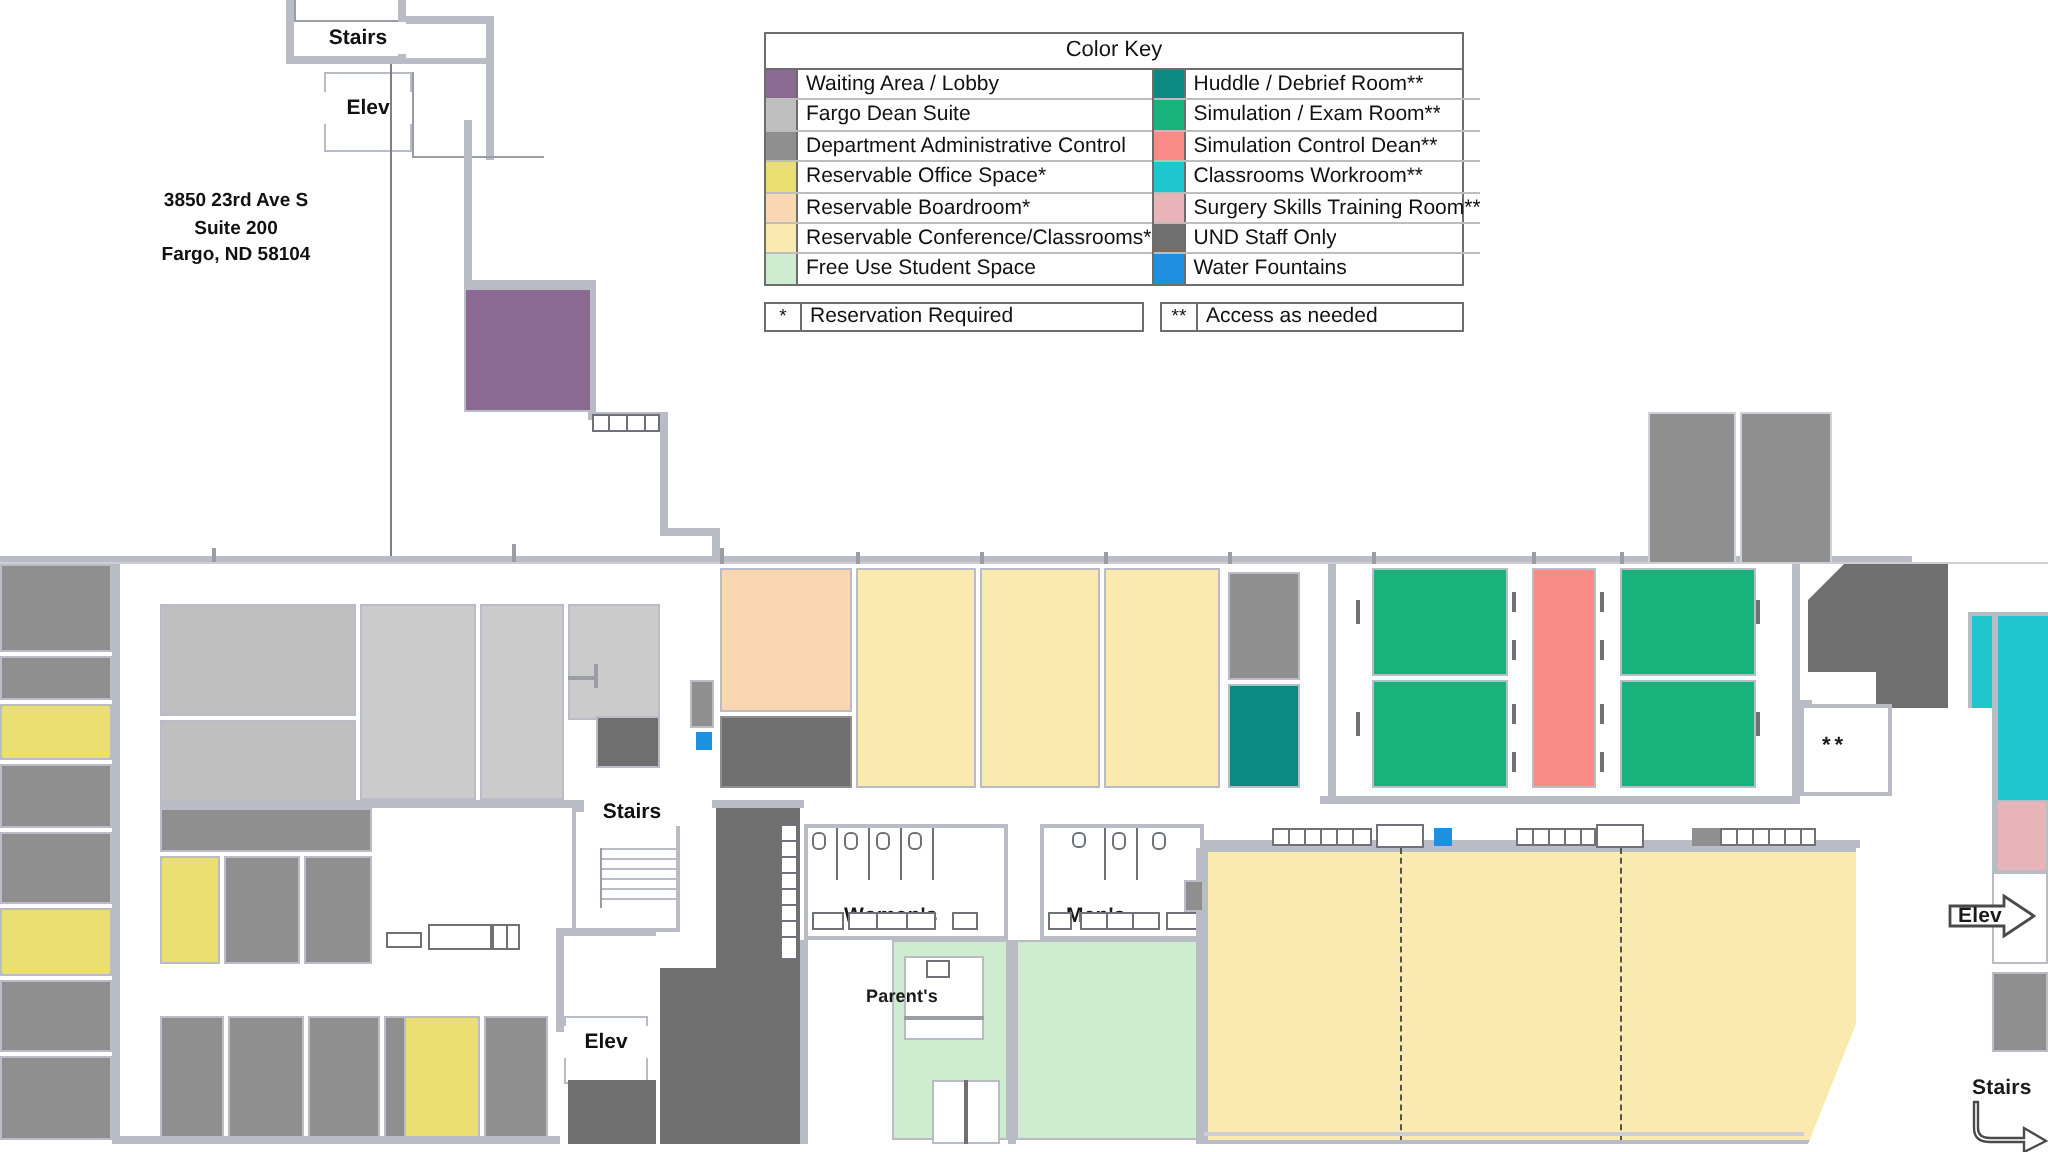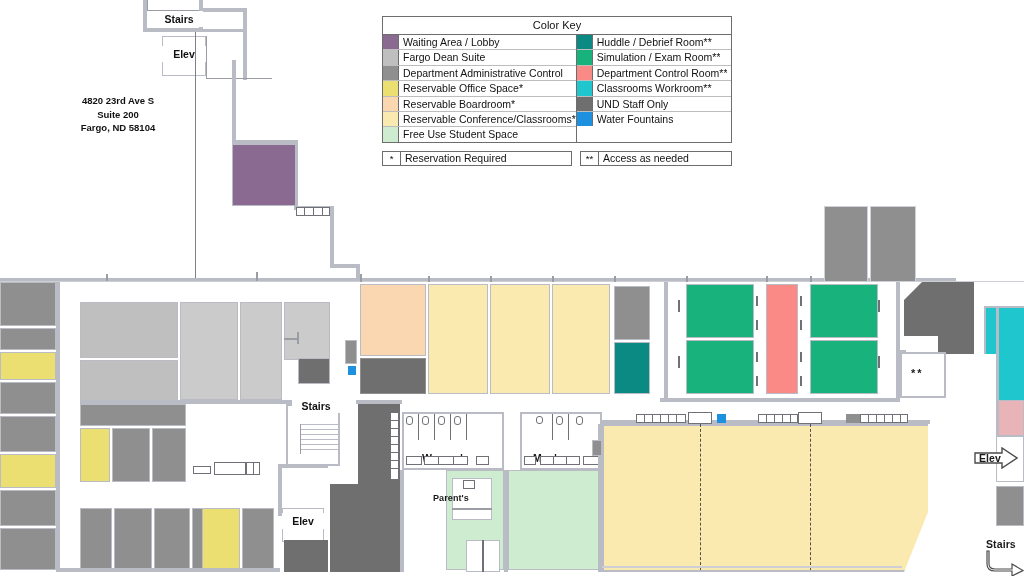--- a/index.html
+++ b/index.html
@@ -93,25 +93,29 @@
         <div class="krow">
           <div class="sw" style="background:#0b8a84"></div>
           <div class="kt">Huddle / Debrief Room**</div>
         </div>
         <div class="krow">
           <div class="sw" style="background:#18b37c"></div>
           <div class="kt">Simulation / Exam Room**</div>
         </div>
         <div class="krow">
           <div class="sw" style="background:#f98a86"></div>
-          <div class="kt">Department Control Room**</div>
+          <div class="kt">Simulation Control Dean**</div>
         </div>
         <div class="krow">
           <div class="sw" style="background:#1fc6cd"></div>
           <div class="kt">Classrooms Workroom**</div>
+        </div>
+        <div class="krow">
+          <div class="sw" style="background:#e8b4b8"></div>
+          <div class="kt">Surgery Skills Training Room**</div>
         </div>
         <div class="krow">
           <div class="sw" style="background:#6f6f6f"></div>
           <div class="kt">UND Staff Only</div>
         </div>
         <div class="krow">
           <div class="sw" style="background:#1e90e0"></div>
           <div class="kt">Water Fountains</div>
         </div>
       </div>
@@ -123,21 +127,21 @@
       <div class="mark">*</div>
       <div class="ntxt">Reservation Required</div>
     </div>
     <div class="note n2">
       <div class="mark">**</div>
       <div class="ntxt">Access as needed</div>
     </div>
   </div>
 
   <div id="addr">
-    <div>4820 23rd Ave S</div>
+    <div>3850 23rd Ave S</div>
     <div>Suite 200</div>
     <div>Fargo, ND 58104</div>
   </div>
 
   <div class="wall" style="left:143px;top:0px;width:4px;height:32px;"></div>
   <div class="wall" style="left:143px;top:28px;width:60px;height:4px;"></div>
   <div class="wall" style="left:199px;top:0px;width:4px;height:30px;"></div>
   <div class="hair" style="left:147px;top:0px;width:1px;height:10px;"></div>
   <div class="hair" style="left:147px;top:10px;width:52px;height:1px;"></div>
 

